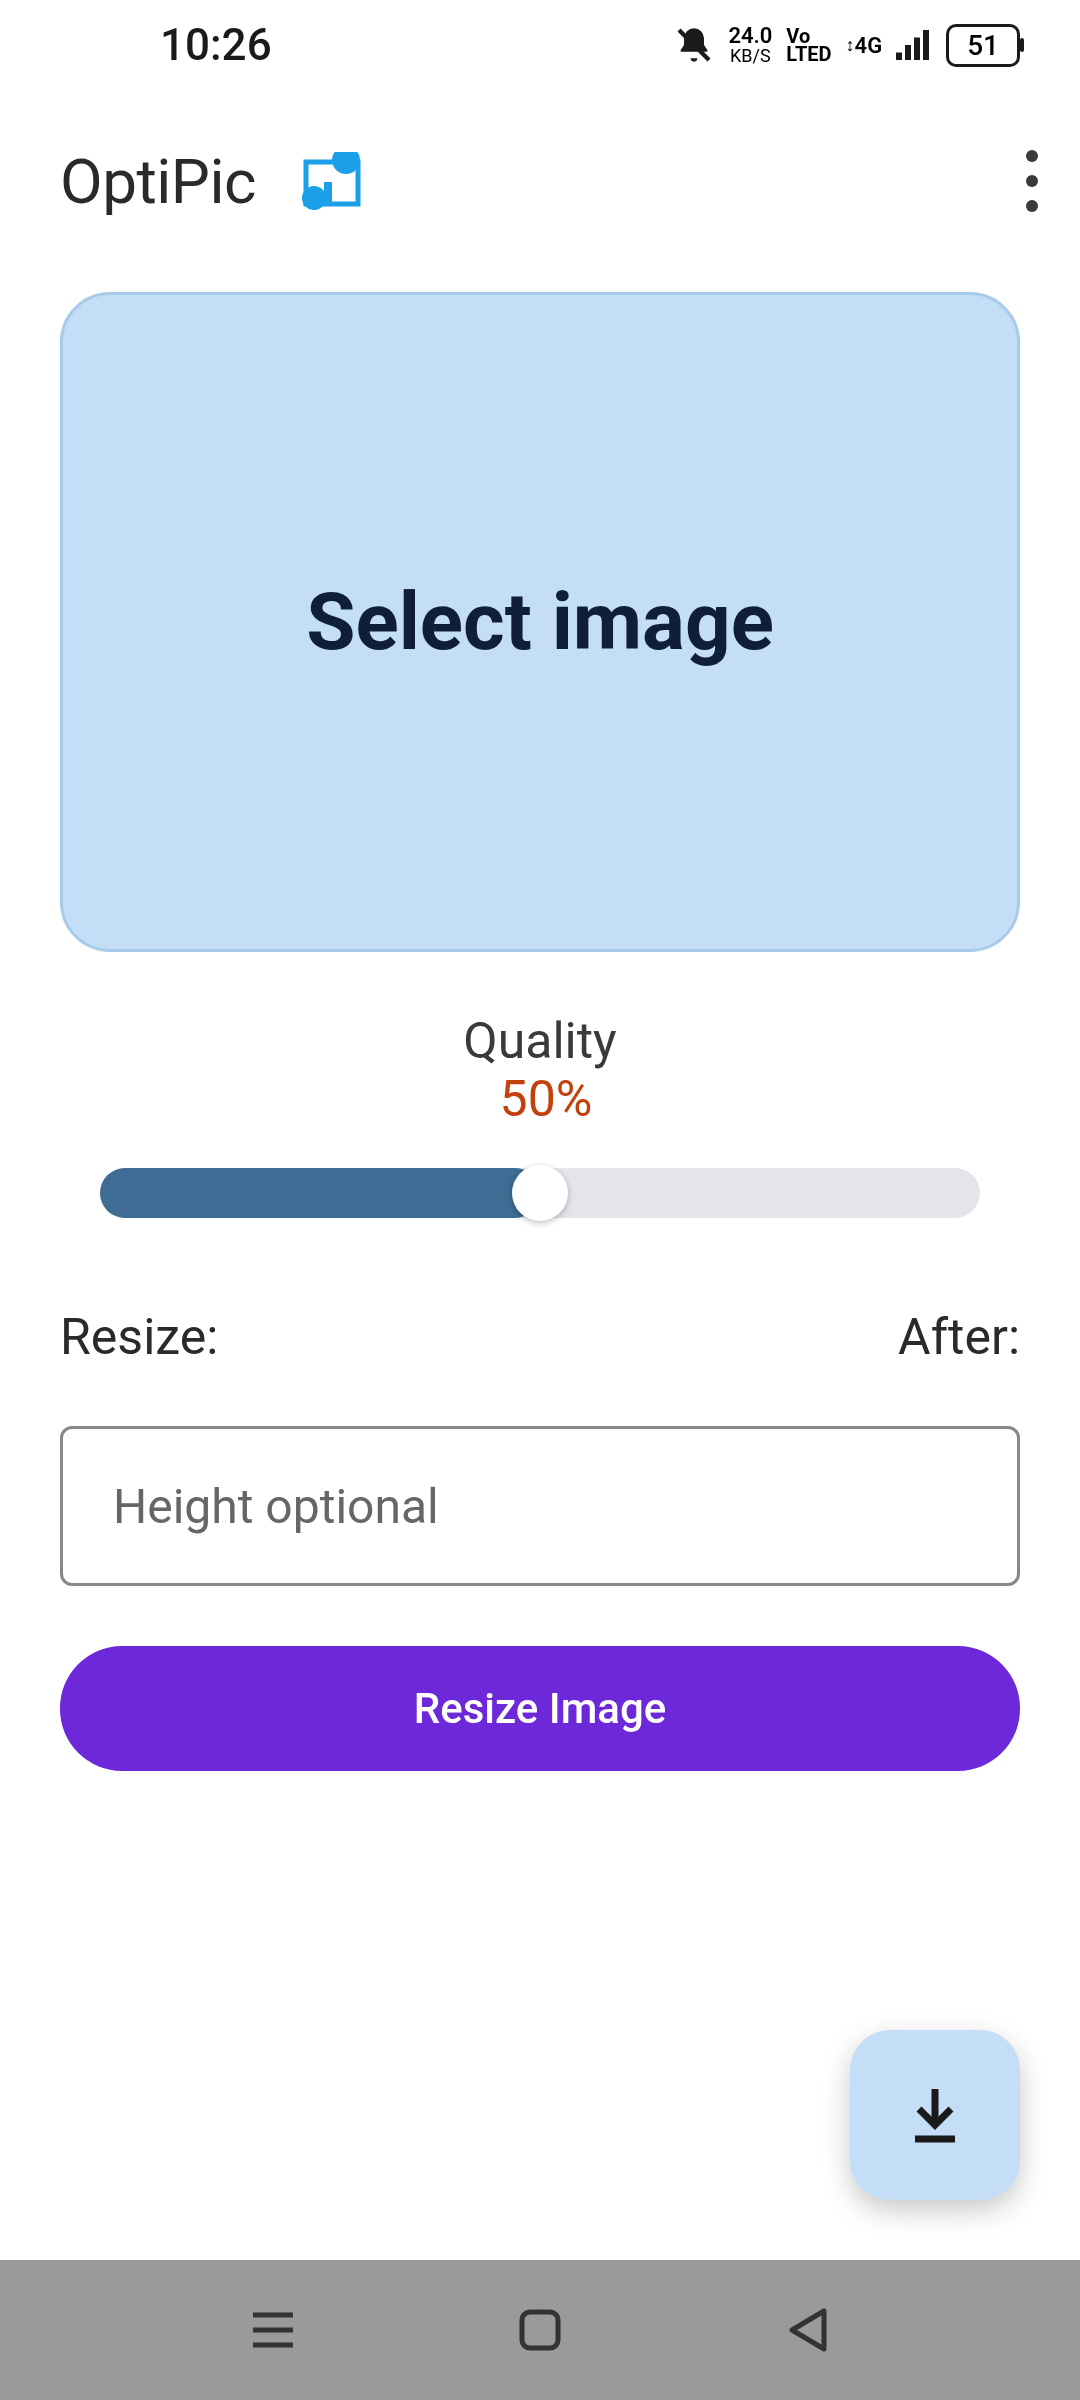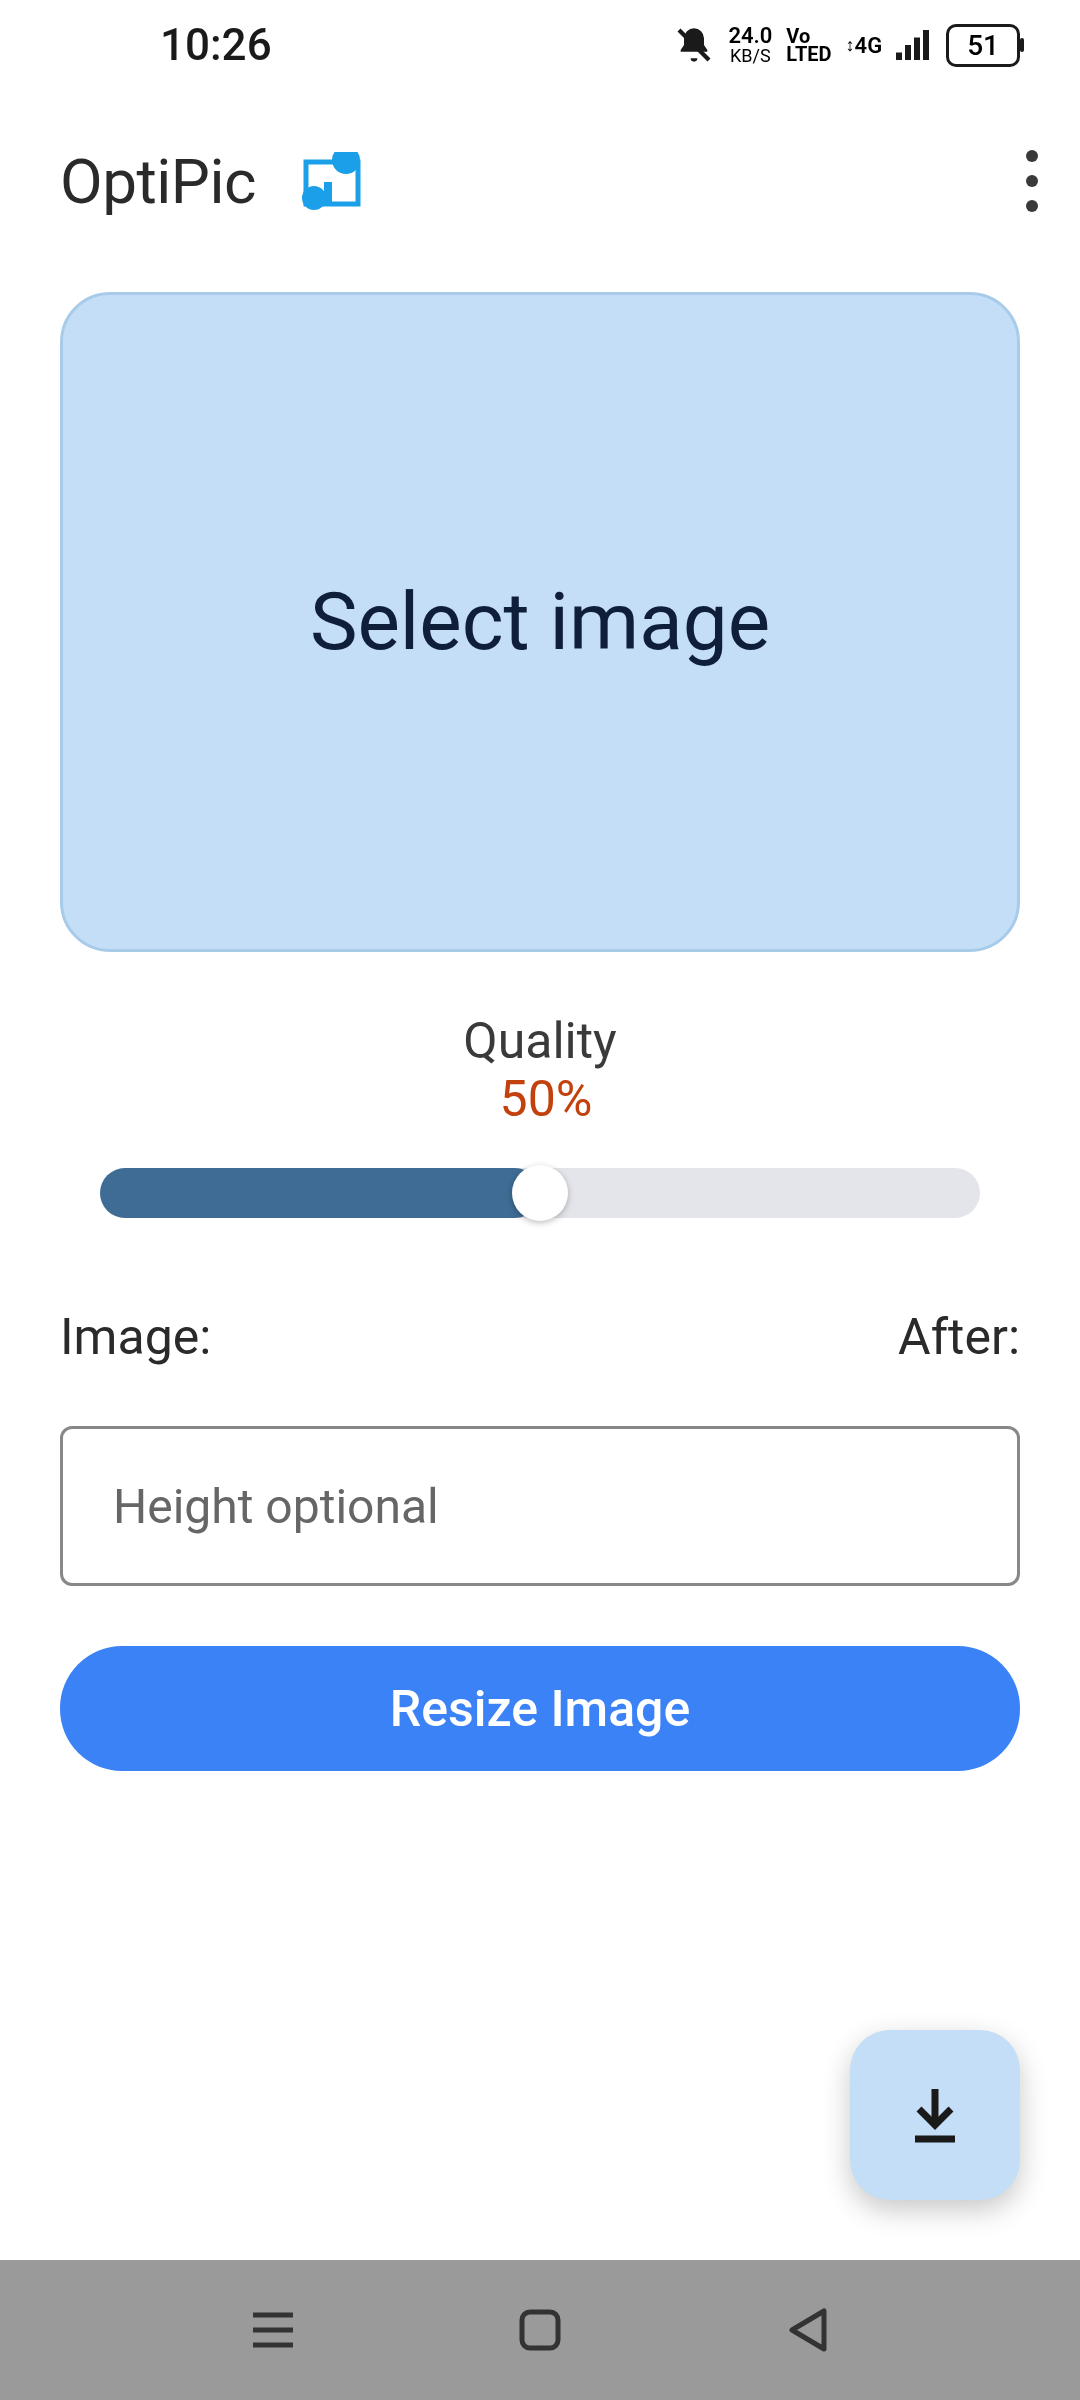--- a/index.html
+++ b/index.html
@@ -19,39 +19,39 @@
     .app-bar { display: flex; align-items: center; justify-content: space-between; padding: 50px 32px 40px 60px; }
     .app-title-wrap { display: flex; align-items: center; gap: 40px; }
     .app-title { font-size: 62px; font-weight: 400; color: #2a2a2a; letter-spacing: -0.5px; }
     .app-logo { width: 72px; height: 58px; position: relative; }
     .dots-menu { display: flex; flex-direction: column; gap: 13px; padding: 10px; }
     .dots-menu span { width: 12px; height: 12px; border-radius: 50%; background: #3a3a3a; }
     
     .content { padding: 30px 60px 0 60px; }
     
     .select-image { background: #c3def6; border: 3px solid #a7cbe9; border-radius: 50px; height: 660px; display: flex; align-items: center; justify-content: center; cursor: pointer; }
-    .select-image-text { font-size: 80px; font-weight: 400; color: #0f1f3a; }
+    .select-image-text { font-size: 80px; font-weight: 700; color: #0f1f3a; }
     
     .quality-row { display: flex; justify-content: space-between; align-items: center; margin-top: 60px; flex-direction: column; }
     .quality-label { font-size: 50px; color: #3a3a3a; }
     .quality-value { font-size: 50px; color: #c2410c; margin-left: 12px; }
     
     .slider-wrap { margin-top: 40px; padding: 0 40px; }
     .slider { position: relative; height: 50px; background: #e3e5ea; border-radius: 30px; }
     .slider-fill { position: absolute; left: 0; top: 0; height: 100%; width: 50%; background: #3e6c94; border-radius: 30px; }
     .slider-thumb { position: absolute; left: 50%; top: 50%; transform: translate(-50%, -50%); width: 56px; height: 56px; background: #ffffff; border-radius: 50%; box-shadow: 0 2px 6px rgba(0,0,0,0.25); }
     
     .size-row { display: flex; justify-content: space-between; margin-top: 90px; }
     .size-label { font-size: 50px; color: #2a2a2a; }
     
     .inputs-row { display: flex; gap: 50px; margin-top: 60px; }
     .dim-input { flex: 1; height: 160px; border: 3px solid #888; border-radius: 12px; padding: 0 50px; font-size: 48px; color: #666; outline: none; background: #fff; }
     .dim-input::placeholder { color: #666; }
     
-    .resize-btn { width: 100%; height: 125px; background: #3b82f6; color: #ffffff; font-size: 50px; font-weight: 500; border: none; border-radius: 62px; margin-top: 60px; cursor: pointer; }
+    .resize-btn { width: 100%; height: 125px; background: #6d28d9; color: #ffffff; font-size: 42px; font-weight: 500; border: none; border-radius: 62px; margin-top: 60px; cursor: pointer; }
     
     .fab { position: absolute; right: 60px; bottom: 200px; width: 170px; height: 170px; background: #c3def6; border-radius: 40px; display: flex; align-items: center; justify-content: center; box-shadow: 0 10px 28px rgba(0,0,0,0.22); cursor: pointer; }
     
     .nav-bar { position: absolute; bottom: 0; left: 0; right: 0; height: 140px; background: #9a9a9a; display: flex; align-items: center; justify-content: space-around; padding: 0 140px; }
     .nav-btn { width: 60px; height: 60px; display: flex; align-items: center; justify-content: center; }
   </style>
 </head>
 <body>
 
 <div class="status-bar">
@@ -113,21 +113,21 @@
   </div>
   
   <div class="slider-wrap">
     <div class="slider">
       <div class="slider-fill"></div>
       <div class="slider-thumb"></div>
     </div>
   </div>
   
   <div class="size-row">
-    <div class="size-label">Image:</div>
+    <div class="size-label">Resize:</div>
     <div class="size-label">After:</div>
   </div>
   
   <div class="inputs-row">
     <input class="dim-input" type="text" placeholder="Height optional" style="">
   </div>
   
   <button class="resize-btn">Resize Image</button>
 </div>
 

